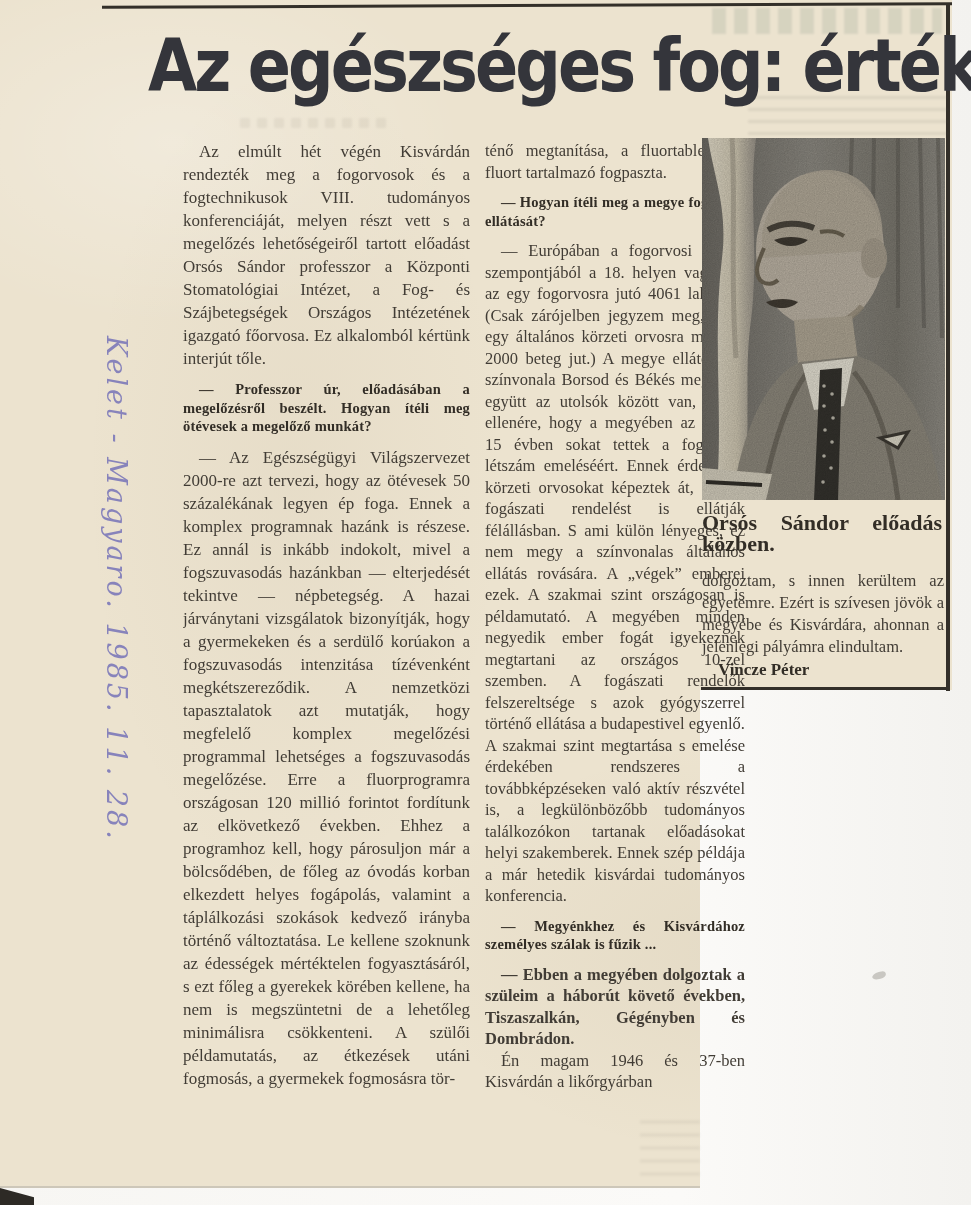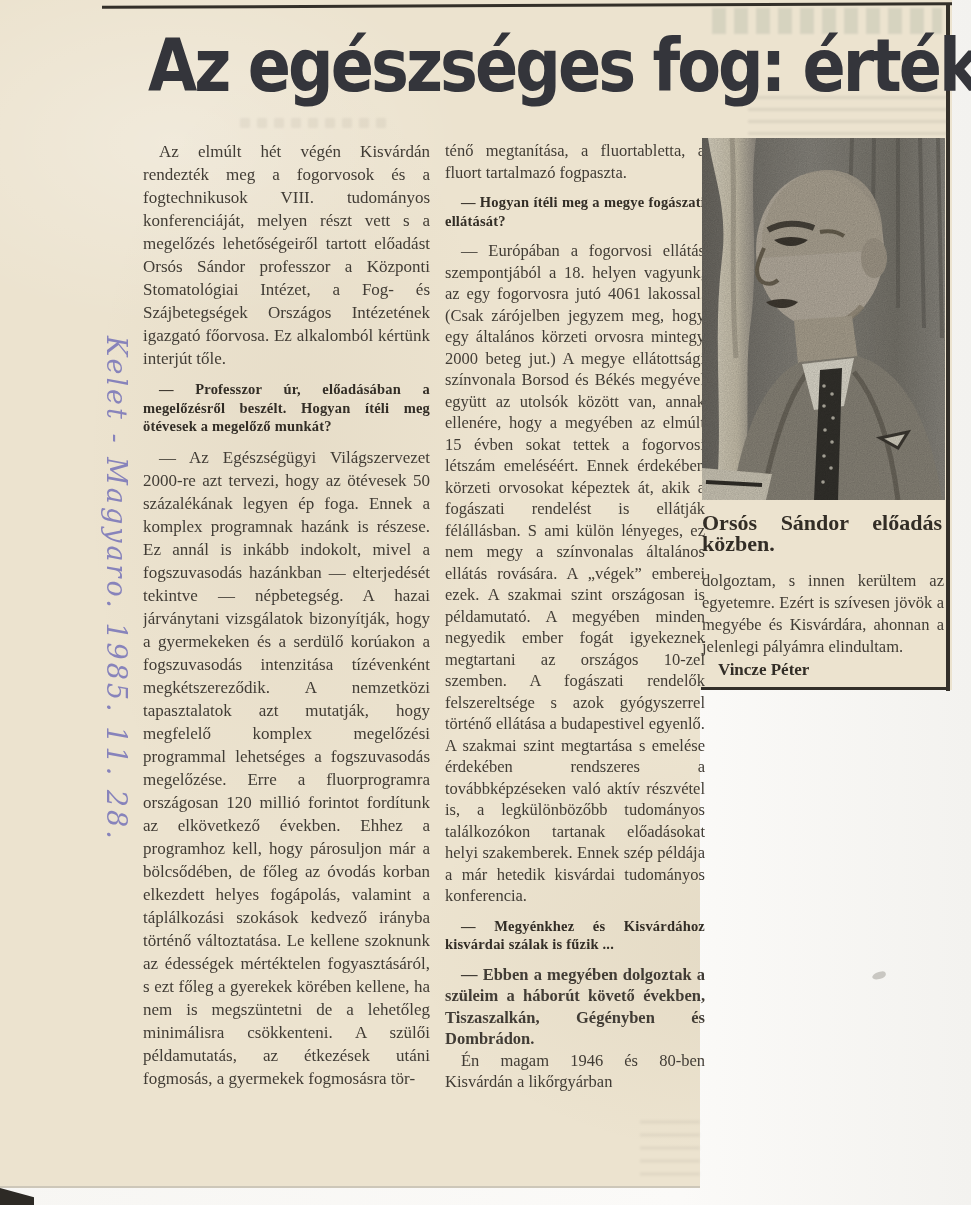--- a/index.html
+++ b/index.html
@@ -42,21 +42,21 @@
   .headline{
     position:absolute;left:148px;top:24px;width:810px;height:96px;
     font-family:"DejaVu Sans", sans-serif;font-weight:bold;
     font-size:65px;letter-spacing:-3px;color:#34353b;
     transform:scale(.98,1.12);transform-origin:left top;
     white-space:nowrap;
   }
   
   .col{
     position:absolute;top:140px;height:1048px;overflow:hidden;
-    color:#413c35;text-align:justify;
+    color:#413c35;text-align:justify;margin-left:40px;
   }
   .col1{left:143px;width:287px;font-size:17px;line-height:23px;}
   .col2{left:445px;width:260px;font-size:16.5px;line-height:21.5px;}
   .col p{margin:0 0 10px 0;text-indent:16px;}
   .col p.noindent{text-indent:0;}
   .q{
     font-weight:bold;color:#322d26;font-size:14.5px;line-height:18.5px;
     margin:6px 0 12px 0;text-indent:22px;letter-spacing:.2px;
   }
   
@@ -109,23 +109,23 @@
 <div class="col col1">
   <p>Az elmúlt hét végén Kisvárdán rendezték meg a fogorvosok és a fogtechnikusok VIII. tudományos konferenciáját, melyen részt vett s a megelőzés lehetőségeiről tartott előadást Orsós Sándor professzor a Központi Stomatológiai Intézet, a Fog- és Szájbetegségek Országos Intézetének igazgató főorvosa. Ez alkalomból kértünk interjút tőle.</p>
   <p class="q">— Professzor úr, előadásában a megelőzésről beszélt. Hogyan ítéli meg ötévesek a megelőző munkát?</p>
   <p>— Az Egészségügyi Világszervezet 2000-re azt tervezi, hogy az ötévesek 50 százalékának legyen ép foga. Ennek a komplex programnak hazánk is részese. Ez annál is inkább indokolt, mivel a fogszuvasodás hazánkban — elterjedését tekintve — népbetegség. A hazai járványtani vizsgálatok bizonyítják, hogy a gyermekeken és a serdülő korúakon a fogszuvasodás intenzitása tízévenként megkétszereződik. A nemzetközi tapasztalatok azt mutatják, hogy megfelelő komplex megelőzési programmal lehetséges a fogszuvasodás megelőzése. Erre a fluorprogramra országosan 120 millió forintot fordítunk az elkövetkező években. Ehhez a programhoz kell, hogy párosuljon már a bölcsődében, de főleg az óvodás korban elkezdett helyes fogápolás, valamint a táplálkozási szokások kedvező irányba történő változtatása. Le kellene szoknunk az édességek mértéktelen fogyasztásáról, s ezt főleg a gyerekek körében kellene, ha nem is megszüntetni de a lehetőleg minimálisra csökkenteni. A szülői példamutatás, az étkezések utáni fogmosás, a gyermekek fogmosásra tör-</p>
 </div>
 
 <div class="col col2">
   <p class="noindent">ténő megtanítása, a fluortabletta, a fluort tartalmazó fogpaszta.</p>
   <p class="q">— Hogyan ítéli meg a megye fogászati ellátását?</p>
   <p>— Európában a fogorvosi ellátás szempontjából a 18. helyen vagyunk, az egy fogorvosra jutó 4061 lakossal. (Csak zárójelben jegyzem meg, hogy egy általános körzeti orvosra mintegy 2000 beteg jut.) A megye ellátottsági színvonala Borsod és Békés megyével együtt az utolsók között van, annak ellenére, hogy a megyében az elmúlt 15 évben sokat tettek a fogorvosi létszám emeléséért. Ennek érdekében körzeti orvosokat képeztek át, akik a fogászati rendelést is ellátják félállásban. S ami külön lényeges, ez nem megy a színvonalas általános ellátás rovására. A „végek” emberei ezek. A szakmai szint országosan is példamutató. A megyében minden negyedik ember fogát igyekeznek megtartani az országos 10-zel szemben. A fogászati rendelők felszereltsége s azok gyógyszerrel történő ellátása a budapestivel egyenlő. A szakmai szint megtartása s emelése érdekében rendszeres a továbbképzéseken való aktív részvétel is, a legkülönbözőbb tudományos találkozókon tartanak előadásokat helyi szakemberek. Ennek szép példája a már hetedik kisvárdai tudományos konferencia.</p>
-  <p class="q">— Megyénkhez és Kisvárdához kisvárdai szálak is fűzik ...</p>
+  <p class="q">— Megyénkhez és Kisvárdához személyes szálak is fűzik ...</p>
   <p style="margin-bottom:0;font-weight:bold;">— Ebben a megyében dolgoztak a szüleim a háborút követő években, Tiszaszalkán, Gégényben és Dombrádon.</p>
-  <p>Én magam 1946 és 80-ben Kisvárdán a likőrgyárban</p>
+  <p>Én magam 1946 és 37-ben Kisvárdán a likőrgyárban</p>
 </div>
 
 <div class="rpanel">
   <div class="photo">
     <svg width="243" height="362" viewBox="0 0 243 362" xmlns="http://www.w3.org/2000/svg">
       <defs>
         <linearGradient id="bgg" x1="0" y1="0" x2="1" y2="0">
           <stop offset="0" stop-color="#6e6b64"></stop>
             <stop offset=".45" stop-color="#8d8a82"></stop>
           <stop offset=".8" stop-color="#7c7970"></stop>

